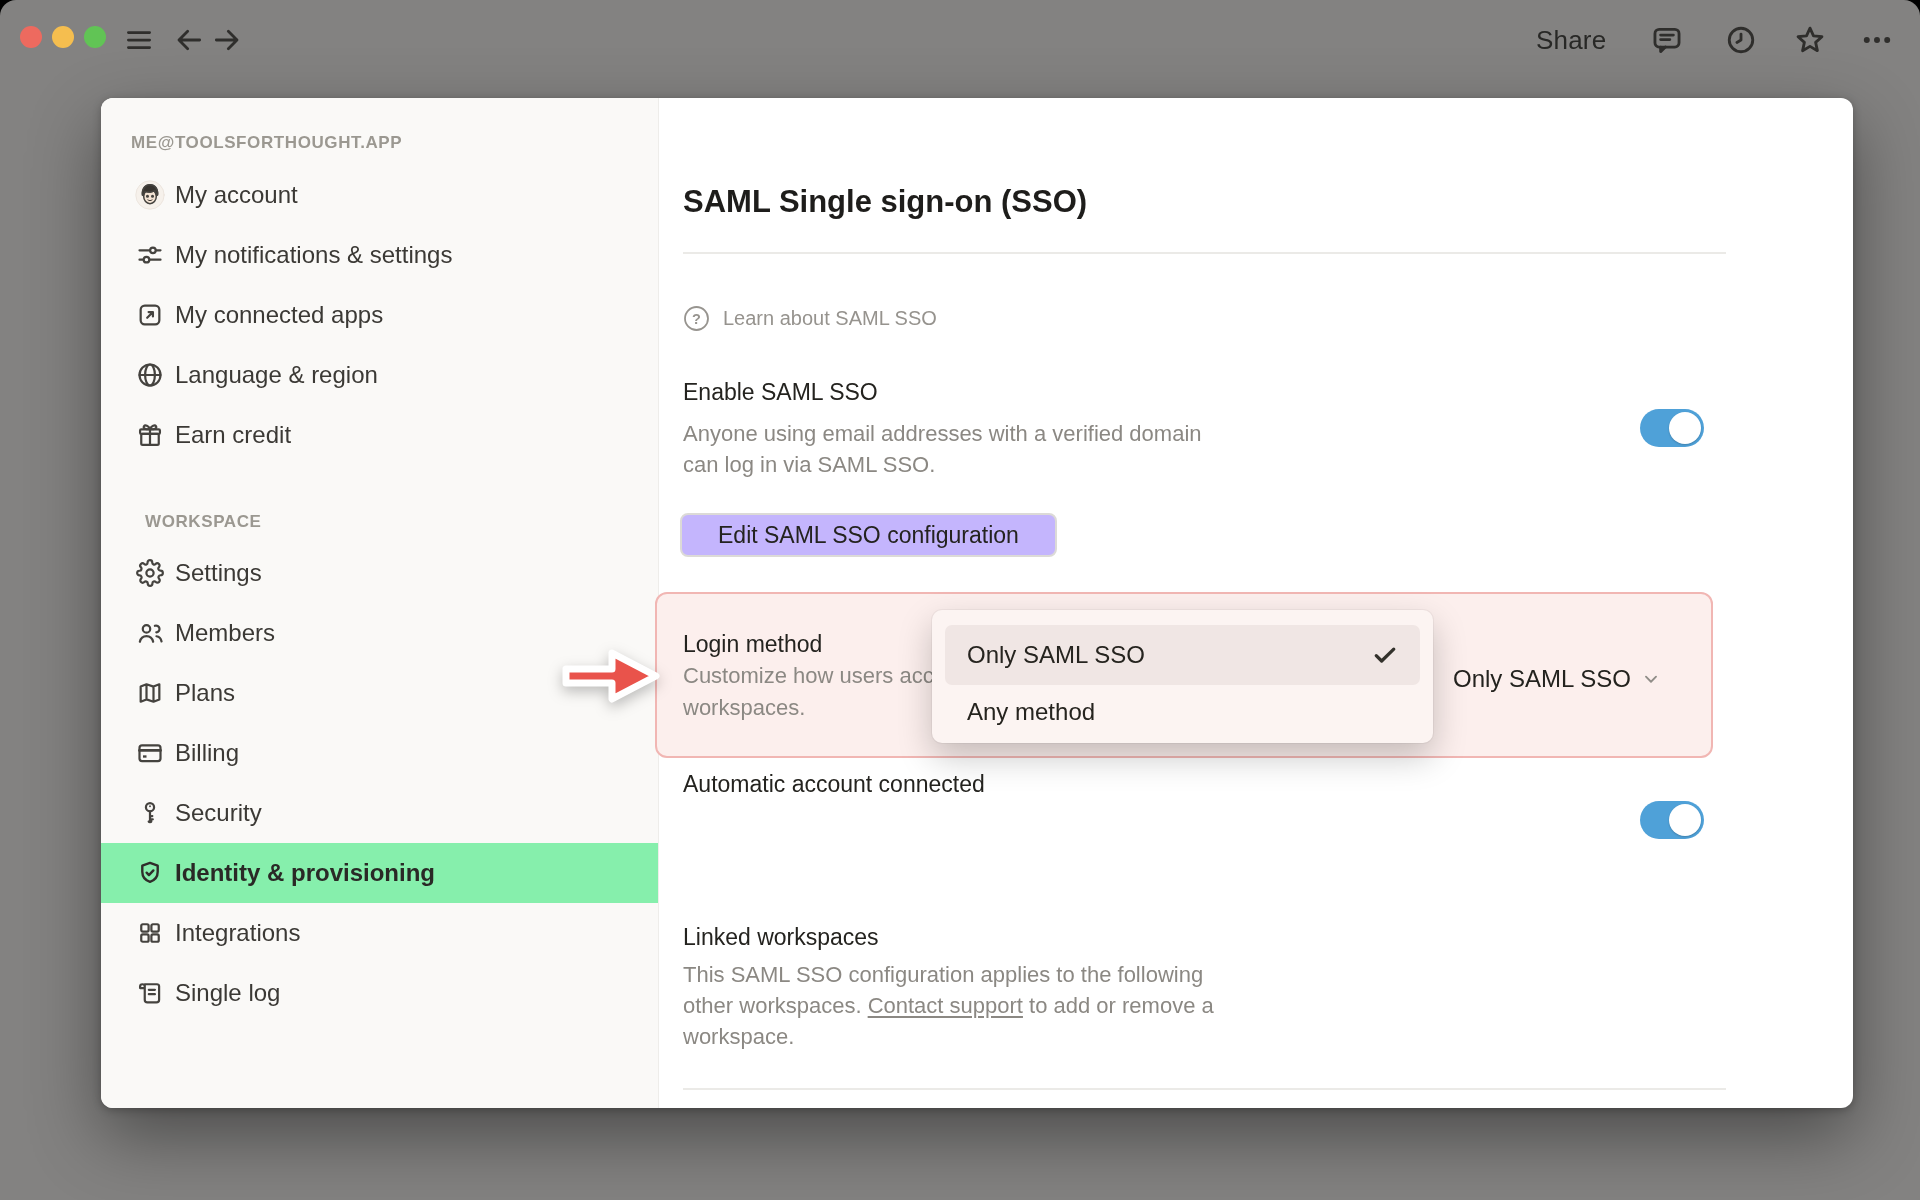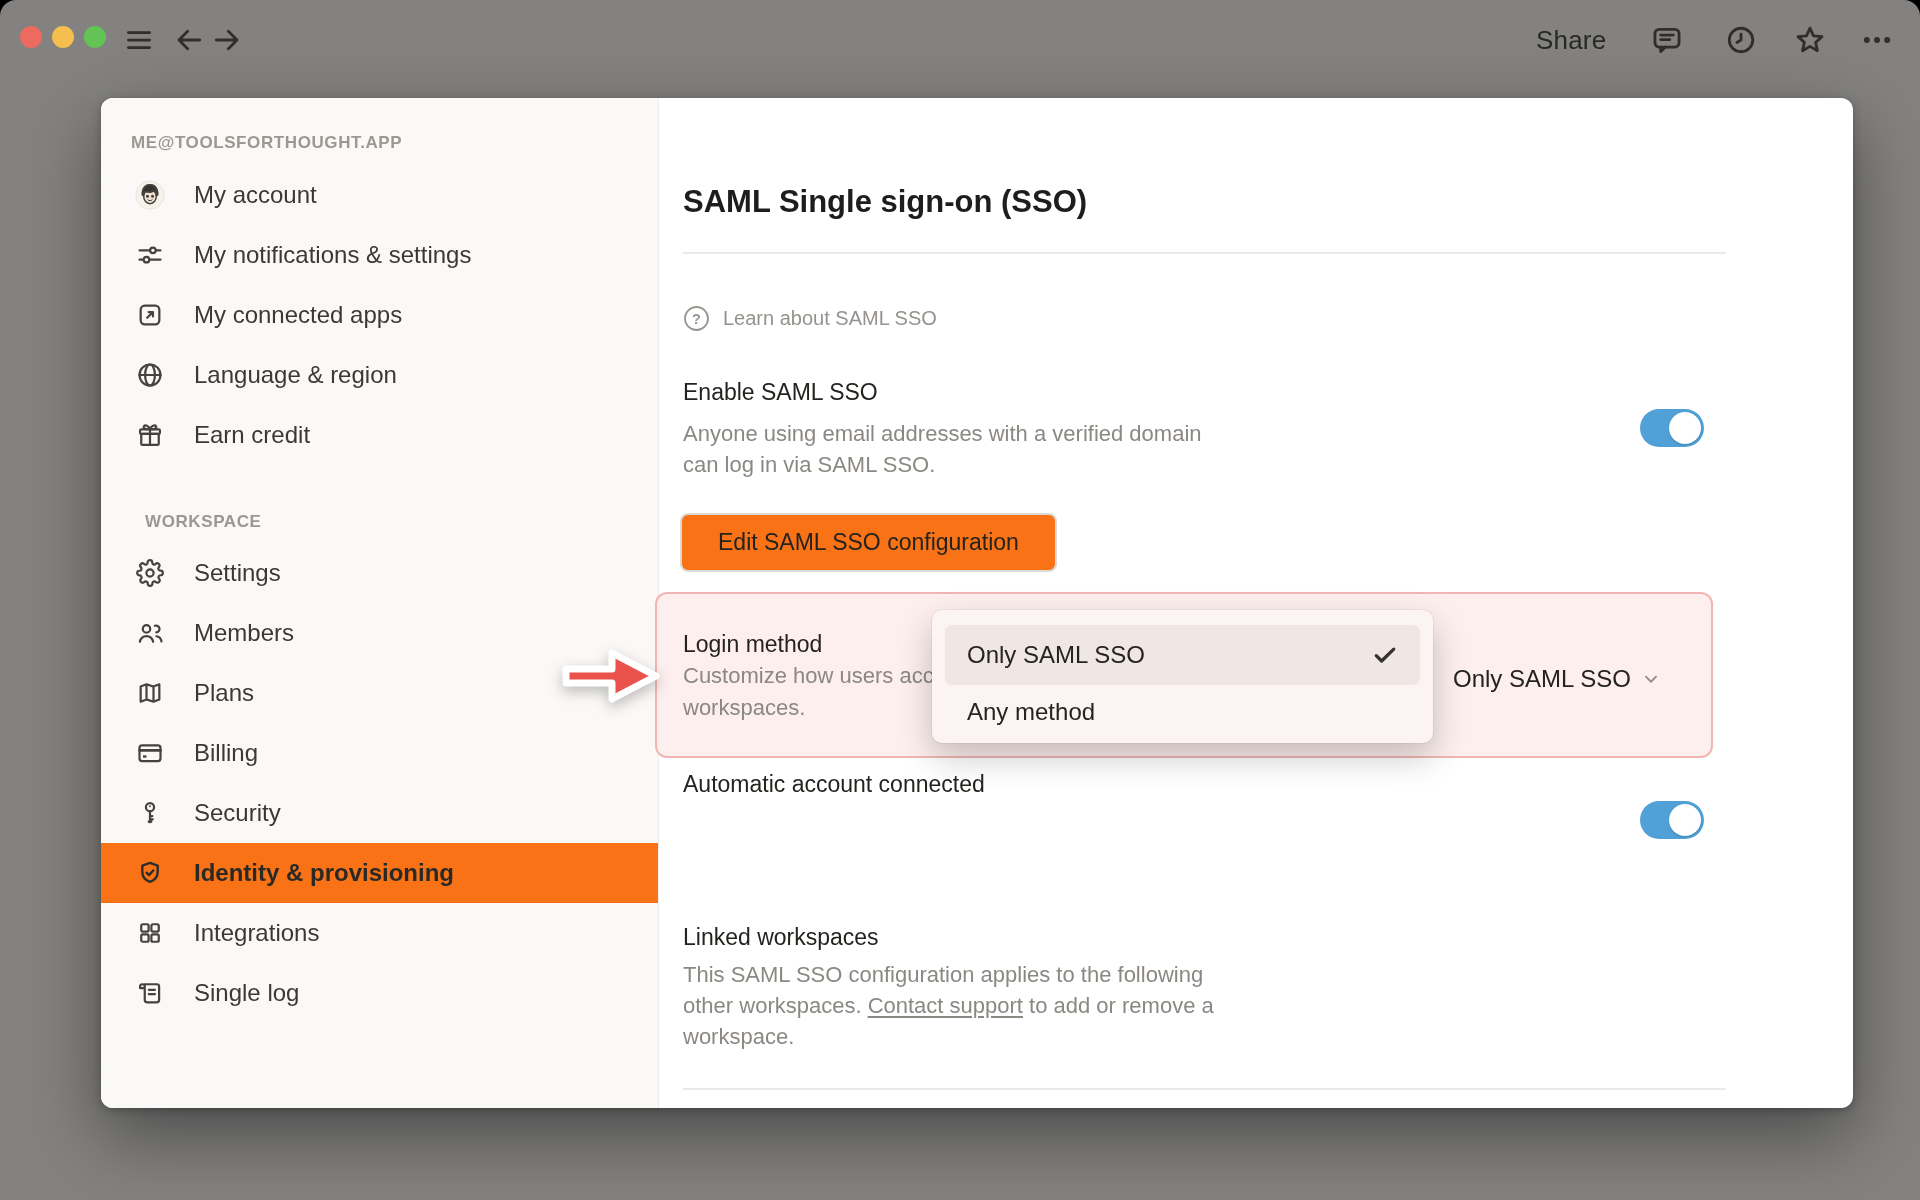--- a/index.html
+++ b/index.html
@@ -18,44 +18,44 @@
   
   .window{position:absolute;left:101px;top:98px;width:1752px;height:1010px;background:#fff;
     border-radius:12px;box-shadow:0 28px 70px rgba(0,0,0,.42),0 2px 8px rgba(0,0,0,.25);overflow:hidden;}
 
   
   .sidebar{position:absolute;left:0;top:0;bottom:0;width:558px;background:#FAF9F7;
     border-right:1px solid #EEEDEA;padding-top:30px;box-sizing:border-box;}
   .sec-label{height:30px;display:flex;align-items:center;padding-left:30px;
     font-size:17px;font-weight:700;letter-spacing:.6px;color:#9B9891;}
   .side-list{margin-top:7px;}
-  .srow{height:60px;display:flex;align-items:center;padding-left:34px;gap:29px;cursor:pointer;}
+  .srow{height:60px;display:flex;align-items:center;padding-left:34px;gap:10px;cursor:pointer;}
   .srow .sicon{width:30px;height:30px;flex:0 0 30px;display:flex;align-items:center;justify-content:center;}
   .srow .sicon svg{stroke:#45433F;fill:none;stroke-width:1.9;stroke-linecap:round;stroke-linejoin:round;}
   .srow .slabel{font-size:24px;color:#3B3935;}
-  .srow.active{background:#f97316;align-items:center;}
+  .srow.active{background:#86efac;align-items:center;}
   .srow.active .slabel{font-weight:700;color:#2A2926;}
   .srow.active .sicon svg{stroke:#2F2D2A;stroke-width:2.05;}
   .ws-label{margin-top:41px;margin-bottom:5px;height:32px;display:flex;align-items:center;padding-left:44px;
     font-size:17px;font-weight:700;letter-spacing:.6px;color:#9B9891;}
 
   
   .m-title{position:absolute;left:582px;top:84px;font-size:31px;line-height:40px;font-weight:700;color:#1E1D1B;}
   .divider{position:absolute;left:582px;width:1043px;height:2px;background:#EBEAE7;}
   .div1{top:154px}.div2{top:990px}
   .learn{position:absolute;left:582px;top:204px;height:32px;display:flex;align-items:center;gap:13px;cursor:pointer;}
   .learn .qc svg{display:block}
   .learn .ltxt{font-size:20px;color:#96938E;}
   .sect-title{position:absolute;left:582px;font-size:23px;line-height:32px;color:#24231F;font-weight:500;}
   .sect-desc{position:absolute;left:582px;font-size:22px;line-height:31px;color:#8B8883;}
   .toggle{position:absolute;left:1539px;width:64px;height:38px;border-radius:19px;background:#4FA1D8;cursor:pointer;}
   .toggle .knob{position:absolute;top:3px;right:3px;width:32px;height:32px;border-radius:50%;background:#fff;
     box-shadow:0 1px 2px rgba(0,0,0,.2);}
-  .edit-btn{position:absolute;left:579px;top:415px;height:59px;display:inline-flex;align-items:center;
-    padding:0 36px;background:#f97316;border:2px solid #DCDAD7;border-radius:8px;font-size:23px;color:#24231F;cursor:pointer;}
+  .edit-btn{position:absolute;left:579px;top:415px;height:44px;display:inline-flex;align-items:center;
+    padding:0 36px;background:#c4b5fd;border:2px solid #DCDAD7;border-radius:8px;font-size:23px;color:#24231F;cursor:pointer;}
 
   
   .pink-box{position:absolute;left:554px;top:494px;width:1058px;height:166px;background:#FCEFED;
     border:2px solid #F1B6B3;border-radius:12px;box-sizing:border-box;}
   .login-title{top:530px;z-index:2}
   .login-desc{top:562px;width:345px;line-height:32px;z-index:2}
   .red-arrow{position:absolute;left:458px;top:544px;z-index:4;filter:drop-shadow(0 5px 7px rgba(0,0,0,.25));}
   .sel{position:absolute;left:1352px;top:566px;height:30px;display:flex;align-items:center;gap:9px;cursor:pointer;z-index:2;}
   .sel .sval{font-size:24px;color:#24231F;}
   .sel svg{stroke:#908D88;fill:none;stroke-width:2;stroke-linecap:round;stroke-linejoin:round;}

